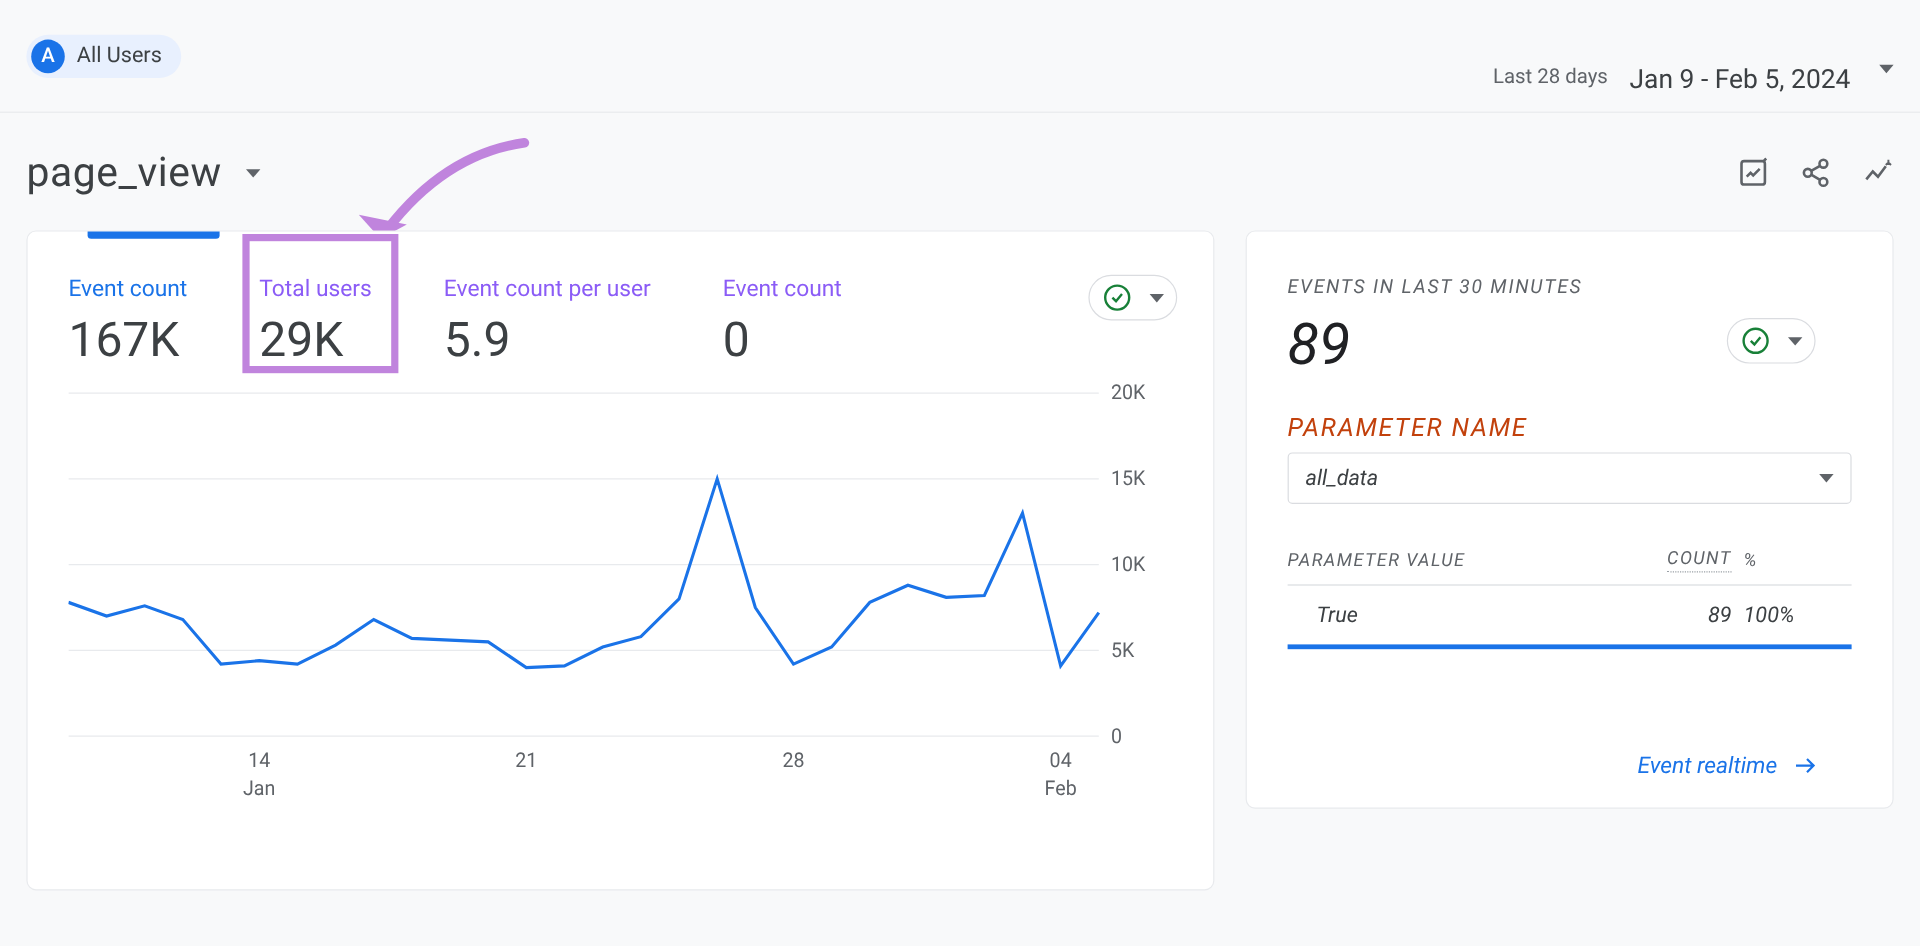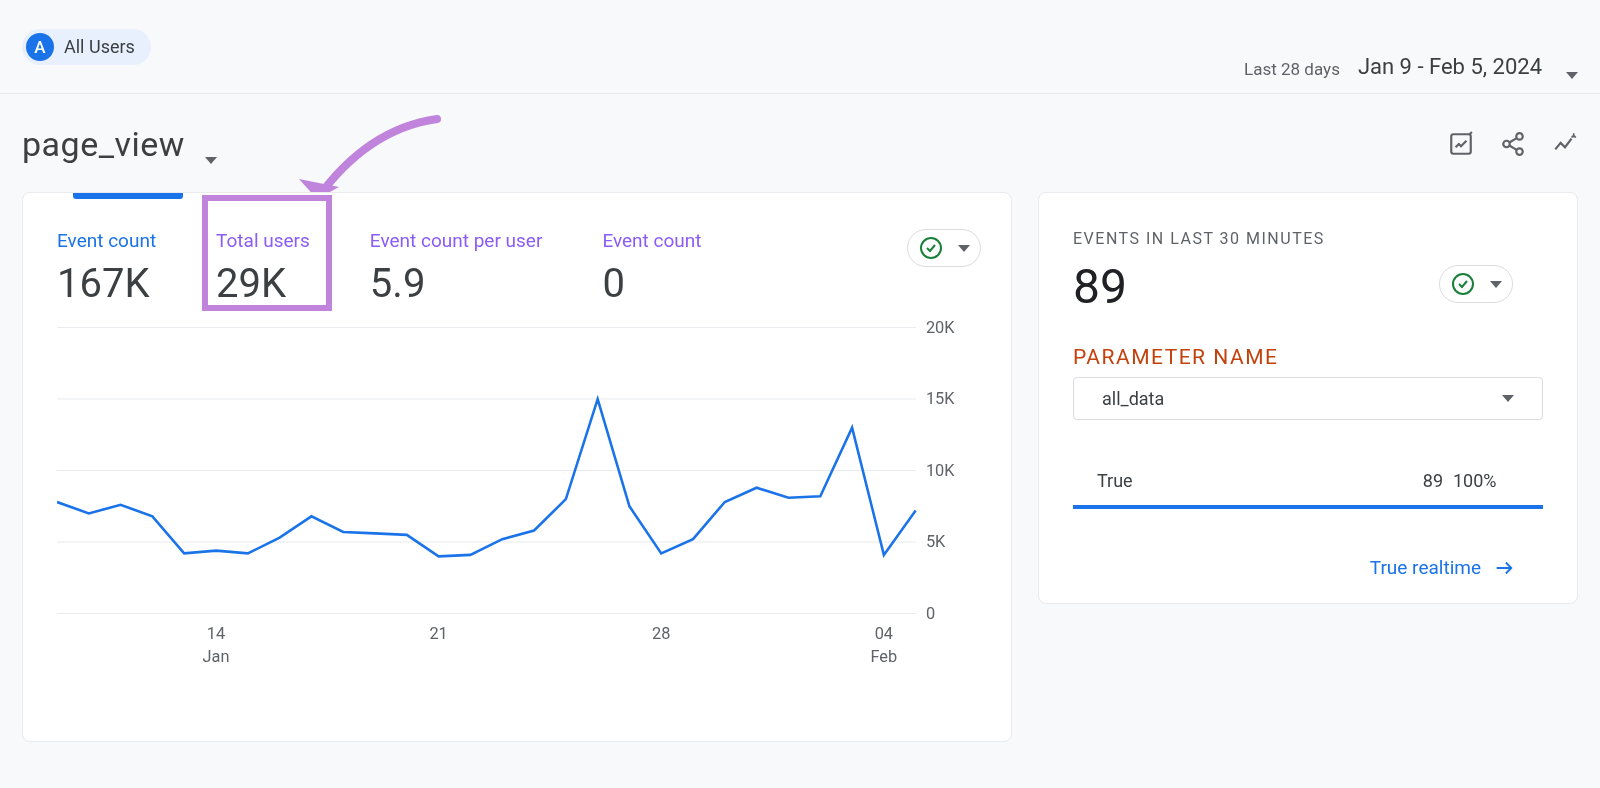--- a/index.html
+++ b/index.html
@@ -35,36 +35,36 @@
   }
   .chip-addcompare {
     display: flex; align-items: center; gap: 10px;
     border: 1px dashed #b0b4ba;
     border-radius: 18px;
     padding: 6px 14px;
     font-size: 18px; color: #3c4043;
     cursor: pointer;
   }
   .plus-icon { font-size: 20px; color: #5f6368; line-height: 1; }
-  .topbar-right { display: flex; align-items: flex-end; gap: 18px; margin-top: 40px; }
+  .topbar-right { display: flex; align-items: flex-start; gap: 18px; margin-top: 40px; }
   .date-preset { font-size: 17px; color: #5f6368; }
   .date-range { font-size: 22px; color: #3c4043; }
   .triangle-down {
     display: inline-block;
     border-left: 6px solid transparent;
     border-right: 6px solid transparent;
     border-top: 7px solid #5f6368;
     margin-left: 6px;
   }
 
   .titlebar {
     display: flex; align-items: center; justify-content: space-between;
     padding: 30px 22px 28px 22px;
   }
-  .title-left { display: flex; align-items: flex-end; gap: 14px; position: relative; }
+  .title-left { display: flex; align-items: center; gap: 14px; position: relative; }
   .page-title { font-size: 34px; color: #3c4043; font-weight: 400; letter-spacing: 0.5px; }
   .title-actions { display: flex; align-items: center; gap: 26px; color: #5f6368; }
   .action-icon { width: 26px; height: 26px; cursor: pointer; }
 
   .annotation-arrow {
     position: absolute;
     left: 255px;
     top: -15px;
     pointer-events: none;
   }
@@ -73,21 +73,21 @@
     display: flex; gap: 26px; padding: 0 22px;
   }
   .card {
     background: #fff;
     border: 1px solid #e8eaed;
     border-radius: 8px;
     padding: 0;
     position: relative;
   }
   .card-main { flex: 1 1 auto; width: 970px; height: 550px; }
-  .card-side { width: 540px; height: 412px; display: flex; flex-direction: column; }
+  .card-side { width: 540px; height: 482px; display: flex; flex-direction: column; font-style: italic; }
 
   .active-bar {
     position: absolute; top: 0; left: 50px; width: 110px; height: 6px;
     background: #1a73e8; border-radius: 0 0 3px 3px;
   }
 
   .metrics-row {
     display: flex; align-items: flex-start; gap: 60px;
     padding: 36px 34px 10px 34px;
     position: relative;
@@ -121,21 +121,21 @@
 
   .side-inner { padding: 36px 34px 0 34px; display: flex; flex-direction: column; height: 100%; }
   .side-title { font-size: 16px; letter-spacing: 1.5px; color: #5f6368; text-transform: uppercase; }
   .side-value { font-size: 48px; color: #202124; margin-top: 10px; }
   .side-status { position: absolute; right: 30px; top: 36px; }
 
   .param-label { font-size: 21px; letter-spacing: 1.5px; color: #c2410c; margin-top: 30px; }
   .select-box {
     display: flex; align-items: center; justify-content: space-between;
     border: 1px solid #dadce0; border-radius: 4px;
-    padding: 10px 28px; margin-top: 8px;
+    padding: 10px 14px; margin-top: 8px;
     font-size: 18px; color: #3c4043;
     cursor: pointer;
   }
 
   .param-table { margin-top: 36px; }
   .param-table-head, .param-table-row {
     display: grid;
     grid-template-columns: 1fr 90px 90px;
     gap: 10px;
     align-items: center;
@@ -290,33 +290,38 @@
         </div>
       </div>
 
       <div class="param-label">PARAMETER NAME</div>
       <div class="select-box">
         <span>all_data</span>
         <span class="triangle-down"></span>
       </div>
 
       <div class="param-table">
+        <div class="param-table-head">
+          <span>PARAMETER VALUE</span>
+          <span class="count-h">COUNT</span>
+          <span class="pct-h">%</span>
+        </div>
         <div id="param-rows">
             <div class="param-table-row">
               <span>True</span>
               <span class="cnt">89</span>
               <span>100%</span>
             </div>
             <div class="param-bar" style="width: 100%;"></div>
           </div>
       </div>
 
       <div class="card-footer">
         <div class="link-realtime">
-          <span>True realtime</span>
+          <span>Event realtime</span>
           <svg width="22" height="22" viewBox="0 0 24 24" fill="none" stroke="#1a73e8" stroke-width="2">
             <path d="M4 12h16M14 6l6 6-6 6"></path>
           </svg>
         </div>
       </div>
     </div>
   </div>
 
 </div>
 

